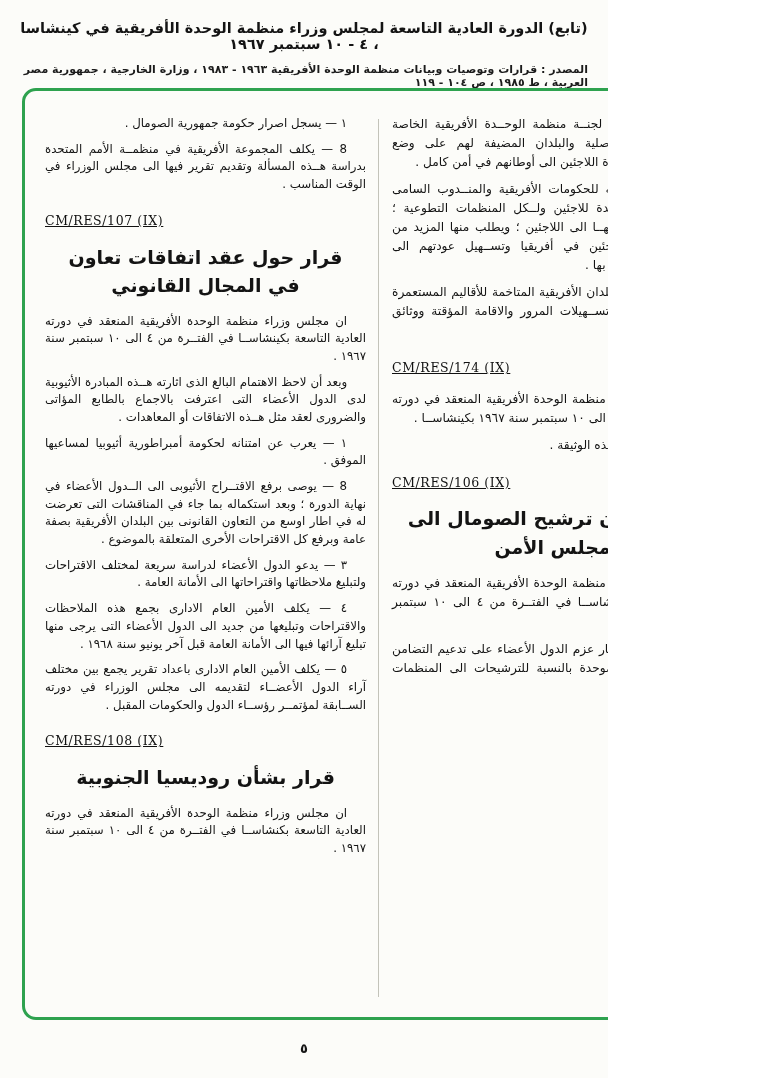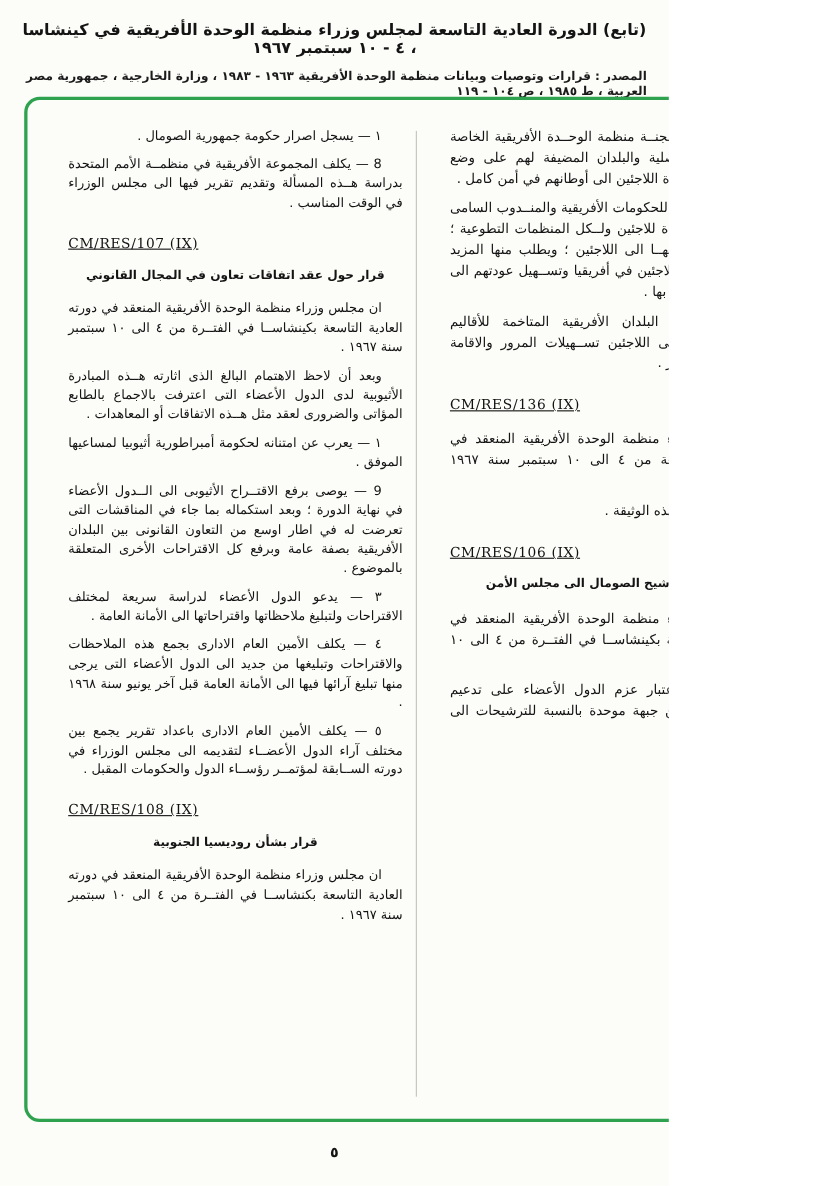--- a/index.html
+++ b/index.html
@@ -55,42 +55,41 @@
     right: calc(50% + 0px);
     width: 1px;
     background: #c3c3ba;
   }
   .col {
     flex: 1;
     direction: rtl;
     text-align: justify;
     font-size: 12.2px;
     line-height: 1.56;
-    margin-left: 17px;
   }
   .col-left { font-size: 11.8px; line-height: 1.5; }
   .para {
     text-indent: 1.6em;
     margin-bottom: 8px;
   }
   .res-code {
     direction: ltr;
     text-align: left;
     font-family: "DejaVu Serif", serif;
     font-size: 12.5px;
     letter-spacing: 0.6px;
     margin: 18px 0 12px 0;
     color: #111;
     text-decoration: underline;
   }
   .res-title {
     text-align: center;
     text-indent: 0;
     font-weight: bold;
-    font-size: 11px;
+    font-size: 19px;
     margin: 0 6px 13px 6px;
     line-height: 1.5;
   }
   .page-number {
     position: absolute;
     bottom: 22px; left: 0; right: 0;
     text-align: center;
     font-size: 13px;
     font-weight: bold;
   }
@@ -105,38 +104,38 @@
     <div class="header-source">المصدر : قرارات وتوصيات وبيانات منظمة الوحدة الأفريقية ١٩٦٣ - ١٩٨٣ ، وزارة الخارجية ، جمهورية مصر العربية ، ط ١٩٨٥ ، ص ١٠٤ - ١١٩</div>
   </div>
 
   <div class="frame">
     <div class="columns">
 
       <div class="col col-right" dir="rtl">
         <p class="para">٣ — أن تساعد لجنــة منظمة الوحــدة الأفريقية الخاصة باللاجئين بلادهم الأصلية والبلدان المضيفة لهم على وضع الترتيبات بشأن عــودة اللاجئين الى أوطانهم في أمن كامل .</p>
         <p class="para">يعبــر عن امتنانه للحكومات الأفريقية والمنــدوب السامى لمنظمة الأمم المتحدة للاجئين ولــكل المنظمات التطوعية ؛ للمساعدة التى تقدمهــا الى اللاجئين ؛ ويطلب منها المزيد من المساعدة الى اللاجئين في أفريقيا وتســهيل عودتهم الى أوطانهم واستقرارهم بها .</p>
         <p class="para">يوجه نداء الى البلدان الأفريقية المتاخمة للأقاليم المستعمرة لتقدم الى اللاجئين تســهيلات المرور والاقامة المؤقتة ووثائق السفر .</p>
-        <div class="res-code">CM/RES/136  (IX)</div>
+        <div class="res-code">CM/RES/174  (IX)</div>
         <p class="para">ان مجلس وزراء منظمة الوحدة الأفريقية المنعقد في دورته العادية التاسعة من ٤ الى ١٠ سبتمبر سنة ١٩٦٧ بكينشاســا .</p>
         <p class="para">١ — يأخذ علما بهذه الوثيقة .</p>
         <div class="res-code">CM/RES/106  (IX)</div>
         <h3 class="res-title">قرار بشأن ترشيح الصومال الى مجلس الأمن</h3>
         <p class="para">ان مجلس وزراء منظمة الوحدة الأفريقية المنعقد في دورته العادية التاسعة بكينشاســا في الفتــرة من ٤ الى ١٠ سبتمبر سنة ١٩٦٧</p>
         <p class="para">اذ يأخذ في الاعتبار عزم الدول الأعضاء على تدعيم التضامن بينها وتكوين جبهة موحدة بالنسبة للترشيحات الى المنظمات الدولية .</p>
       </div>
 
       <div class="col col-left" dir="rtl">
         <p class="para">١ — يسجل اصرار حكومة جمهورية الصومال .</p>
         <p class="para">8 — يكلف المجموعة الأفريقية في منظمــة الأمم المتحدة بدراسة هــذه المسألة وتقديم تقرير فيها الى مجلس الوزراء في الوقت المناسب .</p>
         <div class="res-code">CM/RES/107  (IX)</div>
         <h3 class="res-title">قرار حول عقد اتفاقات تعاون في المجال القانوني</h3>
         <p class="para">ان مجلس وزراء منظمة الوحدة الأفريقية المنعقد في دورته العادية التاسعة بكينشاســا في الفتــرة من ٤ الى ١٠ سبتمبر سنة ١٩٦٧ .</p>
         <p class="para">وبعد أن لاحظ الاهتمام البالغ الذى اثارته هــذه المبادرة الأثيوبية لدى الدول الأعضاء التى اعترفت بالاجماع بالطابع المؤاتى والضرورى لعقد مثل هــذه الاتفاقات أو المعاهدات .</p>
         <p class="para">١ — يعرب عن امتنانه لحكومة أمبراطورية أثيوبيا لمساعيها الموفق .</p>
-        <p class="para">9 — يوصى برفع الاقتــراح الأثيوبى الى الــدول الأعضاء في نهاية الدورة ؛ وبعد استكماله بما جاء في المناقشات التى تعرضت له في اطار اوسع من التعاون القانونى بين البلدان الأفريقية بصفة عامة وبرفع كل الاقتراحات الأخرى المتعلقة بالموضوع .</p>
+        <p class="para">8 — يوصى برفع الاقتــراح الأثيوبى الى الــدول الأعضاء في نهاية الدورة ؛ وبعد استكماله بما جاء في المناقشات التى تعرضت له في اطار اوسع من التعاون القانونى بين البلدان الأفريقية بصفة عامة وبرفع كل الاقتراحات الأخرى المتعلقة بالموضوع .</p>
         <p class="para">٣ — يدعو الدول الأعضاء لدراسة سريعة لمختلف الاقتراحات ولتبليغ ملاحظاتها واقتراحاتها الى الأمانة العامة .</p>
         <p class="para">٤ — يكلف الأمين العام الادارى بجمع هذه الملاحظات والاقتراحات وتبليغها من جديد الى الدول الأعضاء التى يرجى منها تبليغ آرائها فيها الى الأمانة العامة قبل آخر يونيو سنة ١٩٦٨ .</p>
         <p class="para">٥ — يكلف الأمين العام الادارى باعداد تقرير يجمع بين مختلف آراء الدول الأعضــاء لتقديمه الى مجلس الوزراء في دورته الســابقة لمؤتمــر رؤســاء الدول والحكومات المقبل .</p>
         <div class="res-code">CM/RES/108  (IX)</div>
         <h3 class="res-title">قرار بشأن روديسيا الجنوبية</h3>
         <p class="para">ان مجلس وزراء منظمة الوحدة الأفريقية المنعقد في دورته العادية التاسعة بكنشاســا في الفتــرة من ٤ الى ١٠ سبتمبر سنة ١٩٦٧ .</p>
       </div>
 
       <div class="divider"></div>
     </div>

